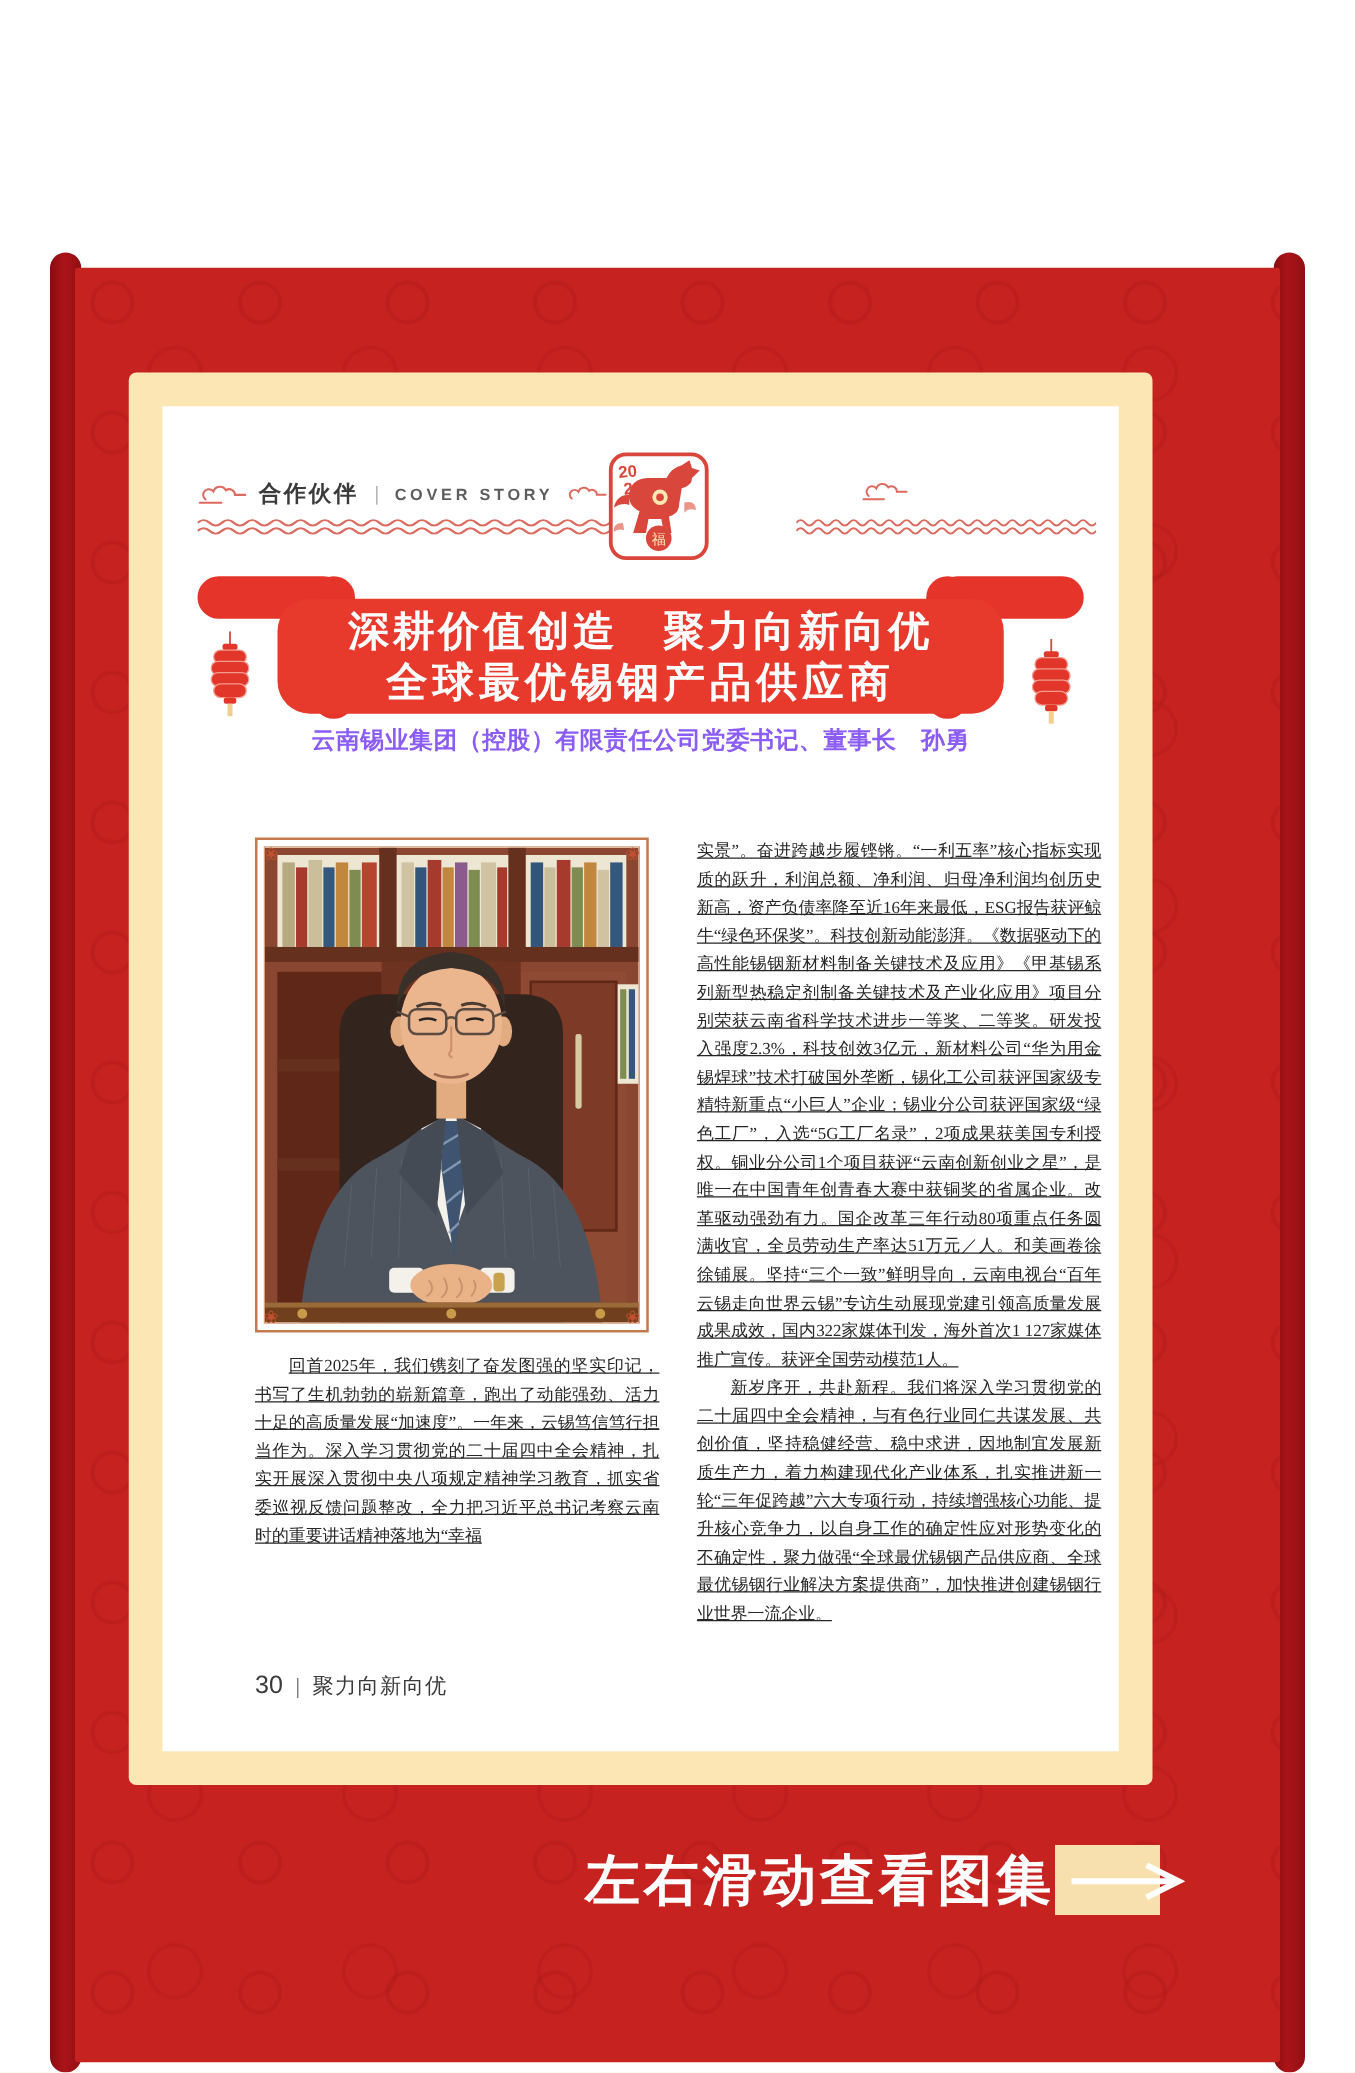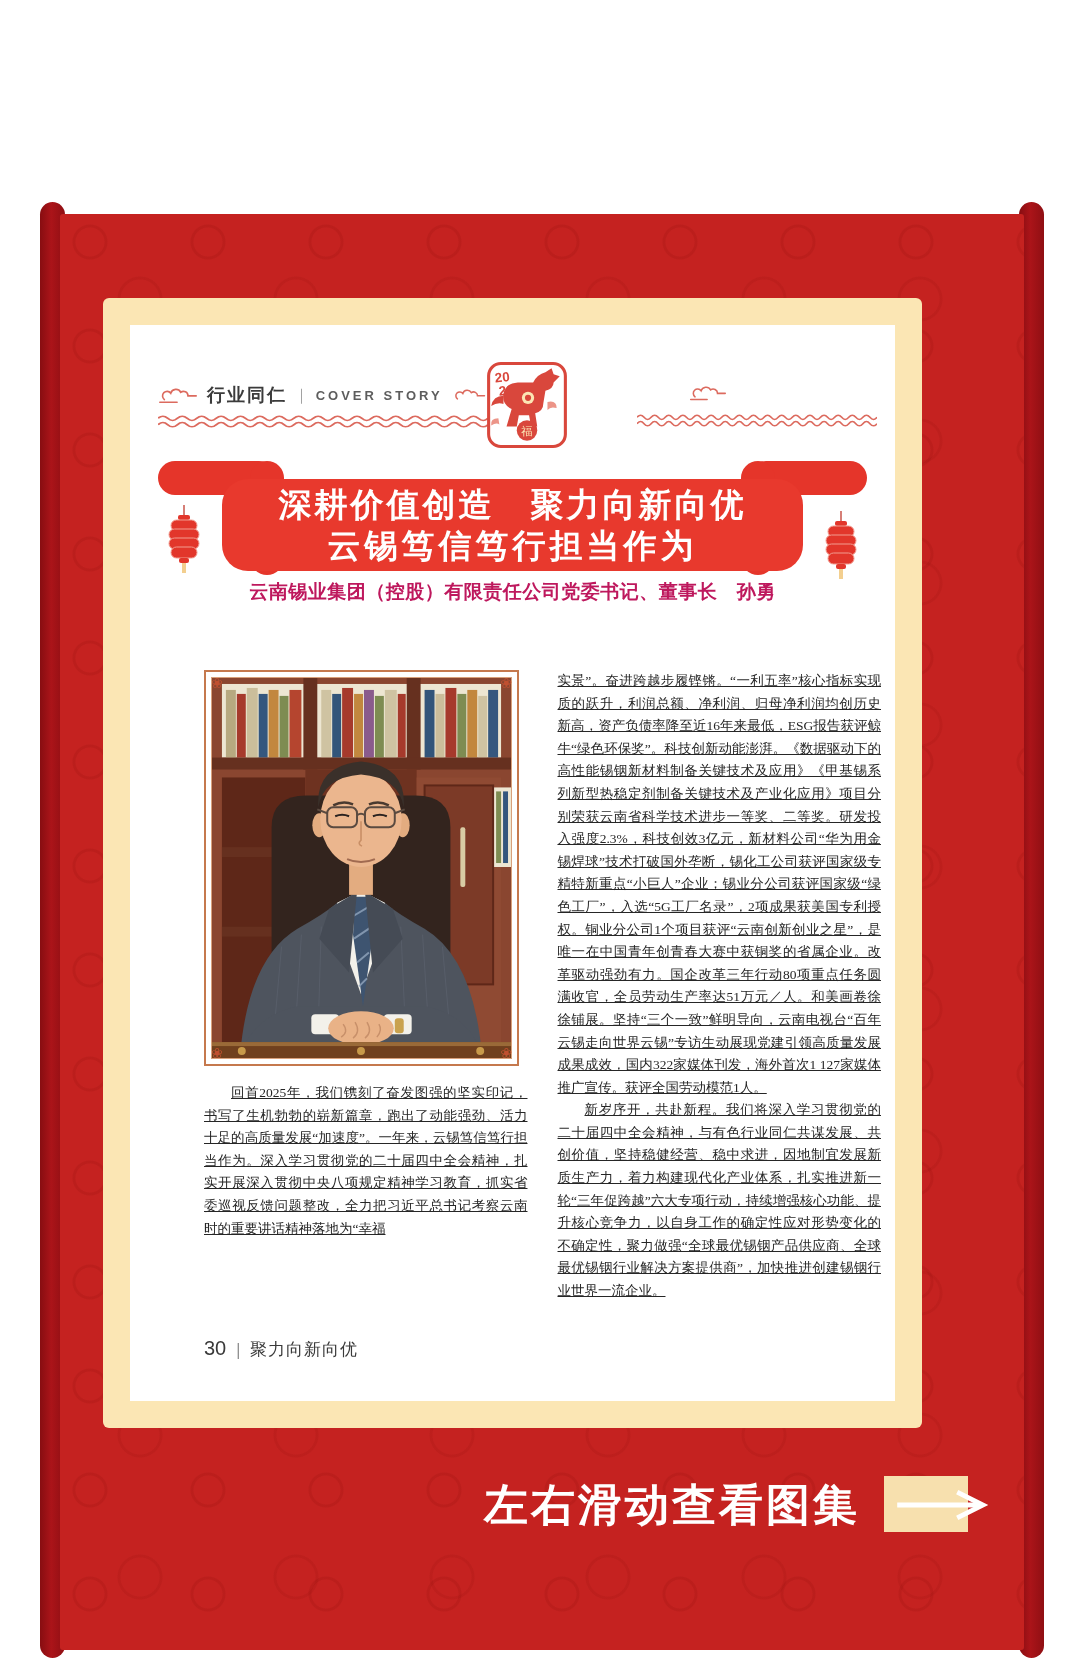--- a/index.html
+++ b/index.html
@@ -53,21 +53,21 @@
   .band{position:absolute;left:64px;right:64px;top:26px;height:92px;background:#E8392D;border-radius:26px;
     z-index:3;display:flex;flex-direction:column;align-items:center;justify-content:center;gap:1px;}
   .band .t1{color:#fff;font-size:33px;font-weight:700;letter-spacing:3px;line-height:1.2;}
   .band .t2{color:#fff;font-size:33px;font-weight:700;letter-spacing:4px;line-height:1.2;}
   .lantern{position:absolute;z-index:2;}
   .lantern.l{left:6px;top:52px;}
   .lantern.r{right:6px;top:58px;}
 
   
   .byline{position:absolute;top:254px;left:0;width:100%;text-align:center;
-    font-size:19px;font-weight:700;color:#be185d;letter-spacing:.5px;}
+    font-size:19px;font-weight:700;color:#8b5cf6;letter-spacing:.5px;}
 
   
   .columns{position:absolute;left:74px;right:14px;top:345px;display:flex;gap:30px;}
   .col{flex:1;min-width:0;}
   .para{margin:0;font-size:13.5px;line-height:22.6px;color:#262626;text-align:justify;
     font-family:"Liberation Serif","DejaVu Serif",serif;text-decoration:underline;}
   .para.indent{text-indent:2em;}
 
   
   .photo{width:315px;height:396px;box-sizing:border-box;border:2px solid #C5794E;background:#fff;
@@ -78,22 +78,22 @@
   .ph-corner.tl{top:4px;left:5px}.ph-corner.tr{top:4px;right:5px}
   .ph-corner.bl{bottom:4px;left:5px}.ph-corner.br{bottom:4px;right:5px}
 
   
   .pagefoot{position:absolute;left:74px;top:1012px;display:flex;align-items:baseline;gap:4px;color:#3a3a3a;}
   .pf-num{font-size:20px;text-align:right;}
   .pf-sep{font-size:16px;color:#6a6a6a;}
   .pf-journal{font-size:17px;letter-spacing:1px;}
 
   
-  .swipe{position:absolute;left:0;right:0;top:1262px;height:56px;display:flex;
-    justify-content:flex-end;padding-right:56px;gap:24px;}
+  .swipe{position:absolute;left:0;right:0;top:1262px;height:56px;display:flex;align-items:center;
+    justify-content:flex-end;padding-right:96px;}
   .swipe-label{color:#ffffff;font-size:44px;font-weight:700;letter-spacing:3px;}
   .swipe-btn{width:84px;height:56px;background:#F7E0AE;position:relative;overflow:visible;cursor:pointer;}
   .swipe-btn svg{position:absolute;left:10px;top:14px;overflow:visible;}
 </style>
 </head>
 <body>
 
 <div class="stage">
 
 
@@ -105,21 +105,21 @@
 
       <div class="cream">
         <div class="page">
 
           <div class="hdr-group left">
             <div class="hdr-row">
               <svg class="cloud" width="40" height="20" viewBox="0 0 44 20">
                 <path d="M7 15 a5 5 0 1 1 7 -7 a6 6 0 0 1 11 -1 a5 5 0 0 1 8 4 l9 0" fill="none" stroke="#DC6A5E" stroke-width="1.8" stroke-linecap="round"></path>
                 <path d="M2 18 l19 0" stroke="#DC6A5E" stroke-width="1.8" stroke-linecap="round"></path>
               </svg>
-              <span class="sec-cn">行业同仁</span>
+              <span class="sec-cn">合作伙伴</span>
               <span class="sec-sep">｜</span>
               <span class="sec-en">COVER STORY</span>
               <svg class="cloud" width="34" height="18" viewBox="0 0 44 20">
                 <path d="M7 15 a5 5 0 1 1 7 -7 a6 6 0 0 1 11 -1 a5 5 0 0 1 8 4 l9 0" fill="none" stroke="#DC6A5E" stroke-width="2" stroke-linecap="round"></path>
               </svg>
             </div>
             <svg class="wave" width="330" height="15" viewBox="0 0 204 14" preserveAspectRatio="none">
               <path d="M0 4 Q3 0 6 4 T12 4 T18 4 T24 4 T30 4 T36 4 T42 4 T48 4 T54 4 T60 4 T66 4 T72 4 T78 4 T84 4 T90 4 T96 4 T102 4 T108 4 T114 4 T120 4 T126 4 T132 4 T138 4 T144 4 T150 4 T156 4 T162 4 T168 4 T174 4 T180 4 T186 4 T192 4 T198 4 T204 4" fill="none" stroke="#DC6A5E" stroke-width="1.4"></path>
               <path d="M0 4 Q3 0 6 4 T12 4 T18 4 T24 4 T30 4 T36 4 T42 4 T48 4 T54 4 T60 4 T66 4 T72 4 T78 4 T84 4 T90 4 T96 4 T102 4 T108 4 T114 4 T120 4 T126 4 T132 4 T138 4 T144 4 T150 4 T156 4 T162 4 T168 4 T174 4 T180 4 T186 4 T192 4 T198 4 T204 4" transform="translate(0 6)" fill="none" stroke="#DC6A5E" stroke-width="1.4"></path>
             </svg>
@@ -176,21 +176,21 @@
                 <rect x="7" y="15" width="26" height="11" rx="5.5" fill="#E2362B" stroke="#F29C90" stroke-width="1"></rect>
                 <rect x="5" y="24" width="30" height="11" rx="5.5" fill="#E2362B" stroke="#F29C90" stroke-width="1"></rect>
                 <rect x="5" y="33" width="30" height="11" rx="5.5" fill="#E2362B" stroke="#F29C90" stroke-width="1"></rect>
                 <rect x="7" y="42" width="26" height="11" rx="5.5" fill="#E2362B" stroke="#F29C90" stroke-width="1"></rect>
                 <rect x="15" y="53" width="10" height="5" rx="2" fill="#E2362B"></rect>
                 <rect x="18" y="58" width="4" height="10" fill="#F3CF8F"></rect>
               </svg>
             </div>
             <div class="band">
               <div class="t1">深耕价值创造　聚力向新向优</div>
-              <div class="t2">云锡笃信笃行担当作为</div>
+              <div class="t2">全球最优锡铟产品供应商</div>
             </div>
           </div>
 
           <div class="byline">云南锡业集团（控股）有限责任公司党委书记、董事长　孙勇</div>
 
           <div class="columns">
             <div class="col">
               <div class="photo">
                 <span class="ph-corner tl">❀</span>
                 <span class="ph-corner tr">❀</span>

